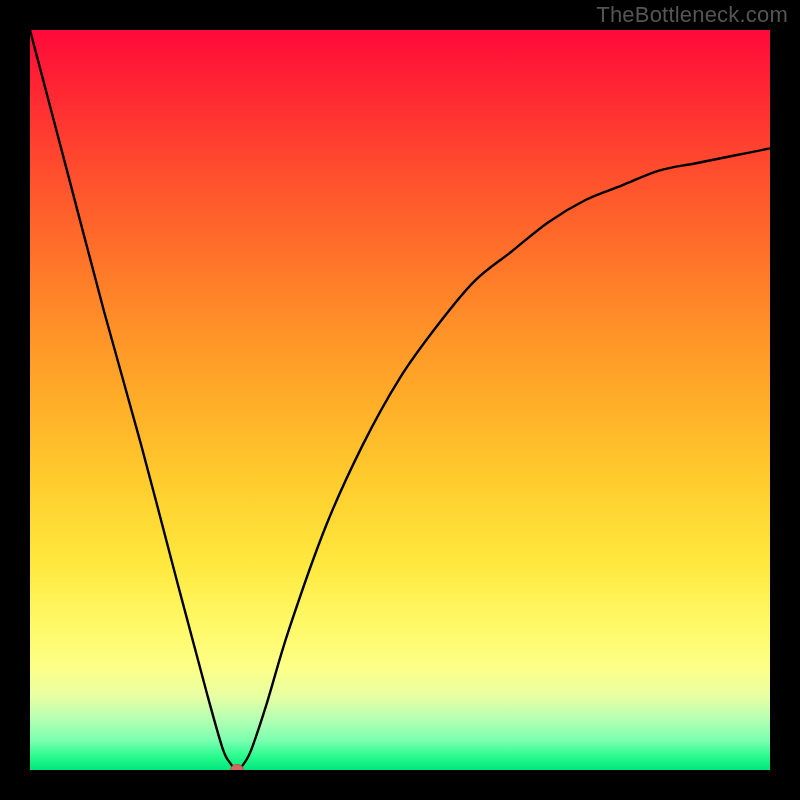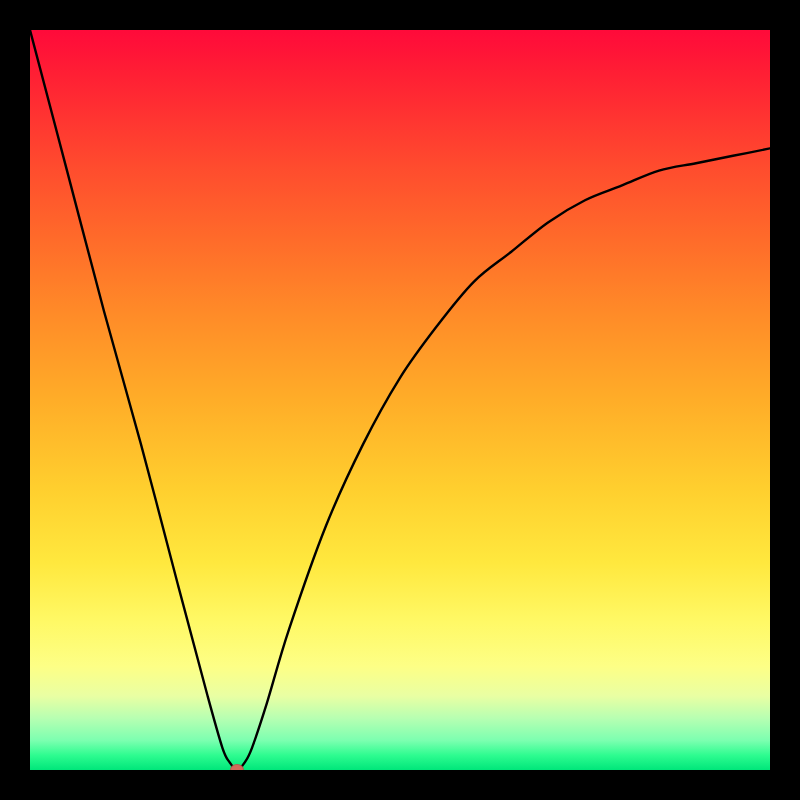--- a/index.html
+++ b/index.html
@@ -70,20 +70,21 @@
     border-radius: 50%;
     background: #d16a5a;
     box-shadow: 0 0 0 1px rgba(0,0,0,0.15) inset;
     transform: translate(-50%, -50%);
   }
 </style>
 </head>
 <body>
 
 <div class="frame">
+  <div class="watermark">TheBottleneck.com</div>
   <div class="plot-area">
     <div class="plot-bg"></div>
     <svg class="curve" viewBox="0 0 740 740" preserveAspectRatio="none">
       <path id="curve-path" d="M 0.00 0.00 C 6.17 23.43, 24.67 93.73, 37.00 140.60 C 49.33 187.47, 61.67 235.57, 74.00 281.20 C 86.33 326.83, 98.67 368.77, 111.00 414.40 C 123.33 460.03, 136.90 513.07, 148.00 555.00 C 159.10 596.93, 170.20 638.87, 177.60 666.00 C 185.00 693.13, 188.70 706.70, 192.40 717.80 C 196.10 728.90, 197.33 728.90, 199.80 732.60 C 202.27 736.30, 204.73 740.00, 207.20 740.00 C 209.67 740.00, 212.13 736.30, 214.60 732.60 C 217.07 728.90, 218.30 727.67, 222.00 717.80 C 225.70 707.93, 230.63 693.13, 236.80 673.40 C 242.97 653.67, 249.13 629.00, 259.00 599.40 C 268.87 569.80, 283.67 526.63, 296.00 495.80 C 308.33 464.97, 320.67 439.07, 333.00 414.40 C 345.33 389.73, 357.67 367.53, 370.00 347.80 C 382.33 328.07, 394.67 312.03, 407.00 296.00 C 419.33 279.97, 431.67 263.93, 444.00 251.60 C 456.33 239.27, 468.67 231.87, 481.00 222.00 C 493.33 212.13, 505.67 201.03, 518.00 192.40 C 530.33 183.77, 542.67 176.37, 555.00 170.20 C 567.33 164.03, 579.67 160.33, 592.00 155.40 C 604.33 150.47, 616.67 144.30, 629.00 140.60 C 641.33 136.90, 653.67 135.67, 666.00 133.20 C 678.33 130.73, 690.67 128.27, 703.00 125.80 C 715.33 123.33, 733.83 119.63, 740.00 118.40" fill="none" stroke="#000" stroke-width="2.4" stroke-linejoin="round" stroke-linecap="round"></path>
     </svg>
     <div class="marker" id="min-marker" style="left: 207.2px; top: 740px; background: rgb(209, 106, 90);"></div>
   </div>
 </div>
 
 </body></html>

